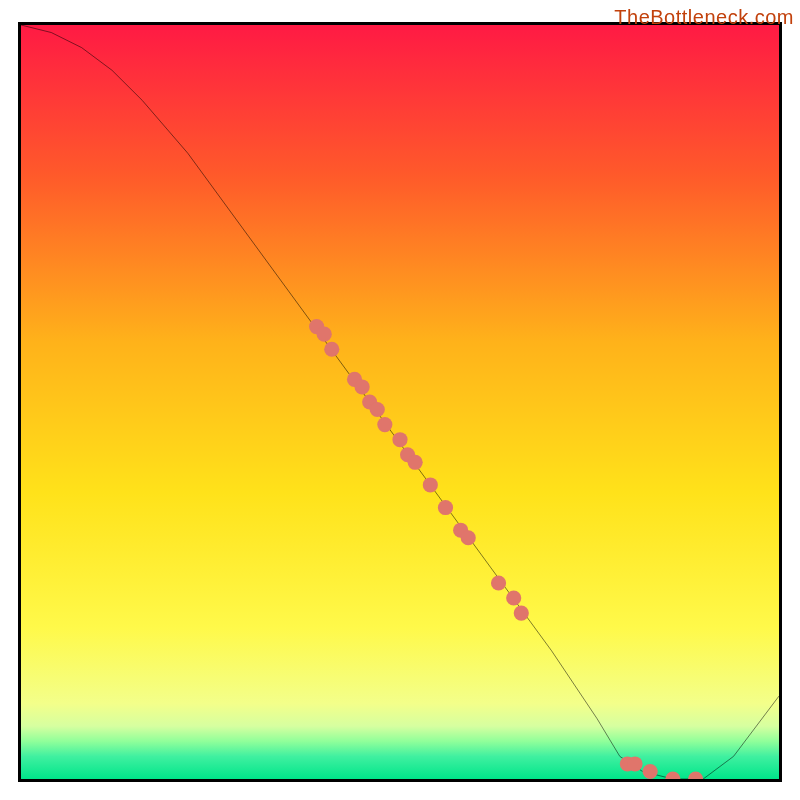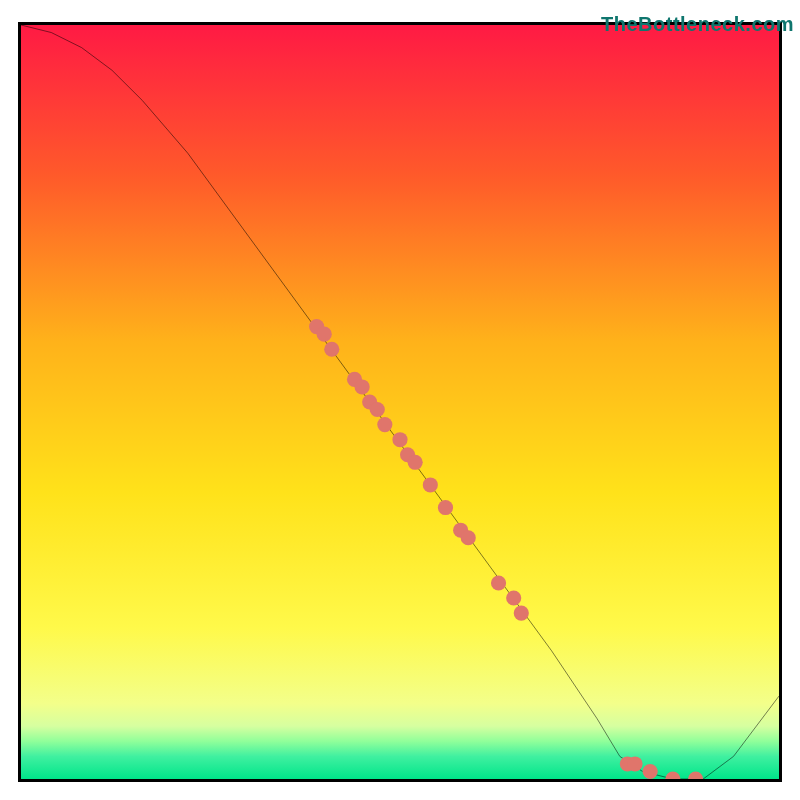--- a/index.html
+++ b/index.html
@@ -11,25 +11,25 @@
     font-family: Arial, Helvetica, sans-serif;
     overflow: hidden;
   }
   .frame {
     position: relative;
     width: 800px;
     height: 800px;
   }
   .watermark {
     position: absolute;
-    top: 13px;
+    top: 6px;
     right: 6px;
     font-size: 20px;
-    font-weight: 700;
-    color: #0f766e;
+    font-weight: 400;
+    color: #c2410c;
     letter-spacing: 0.5px;
     z-index: 40;
   }
   .plot-outer {
     position: absolute;
     left: 18px;
     top: 22px;
     width: 764px;
     height: 760px;
     border: 3px solid #000000;

